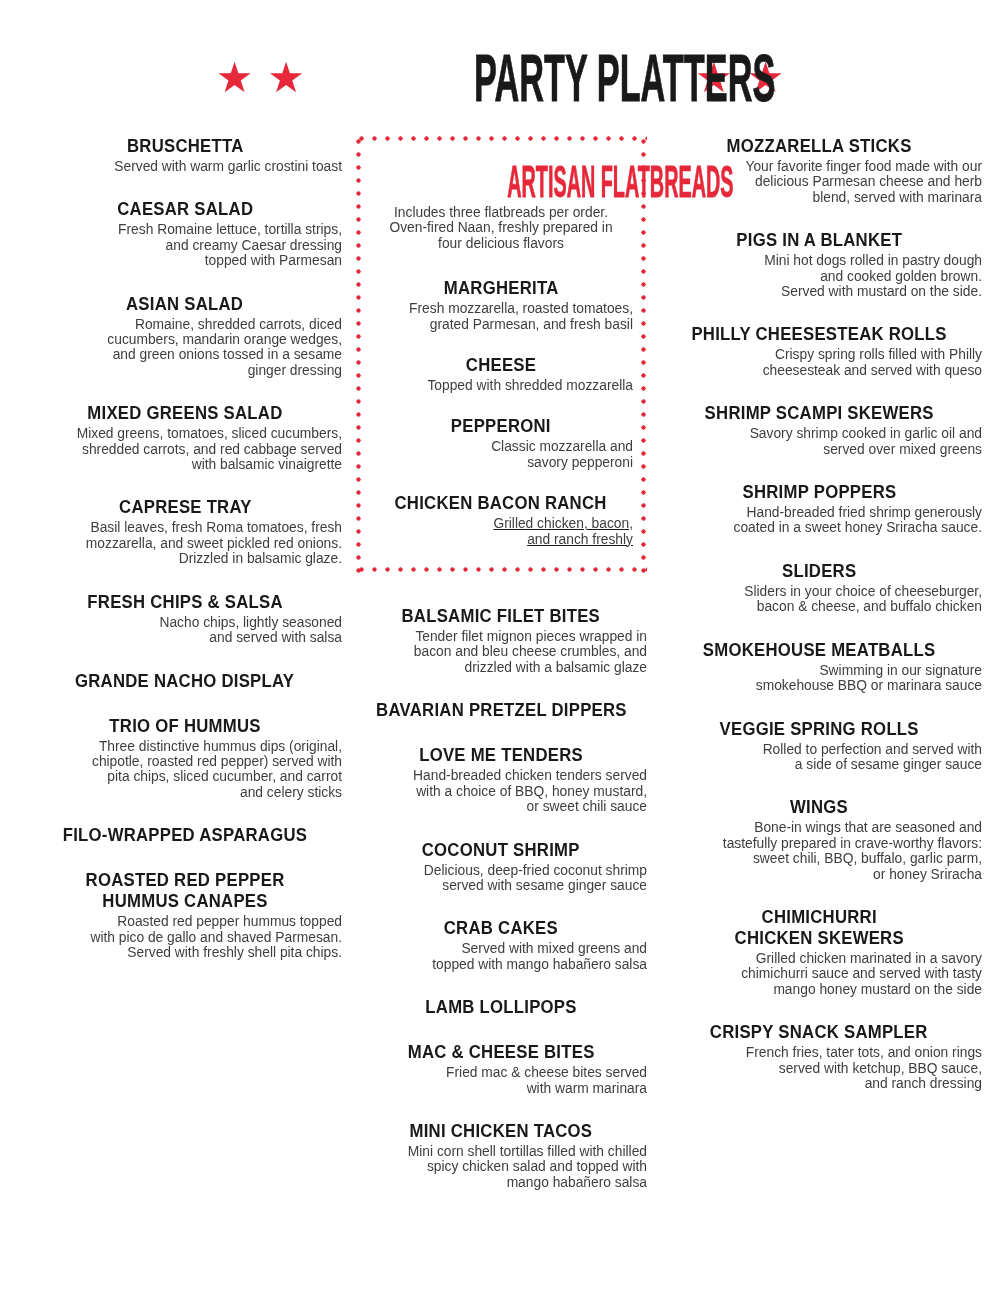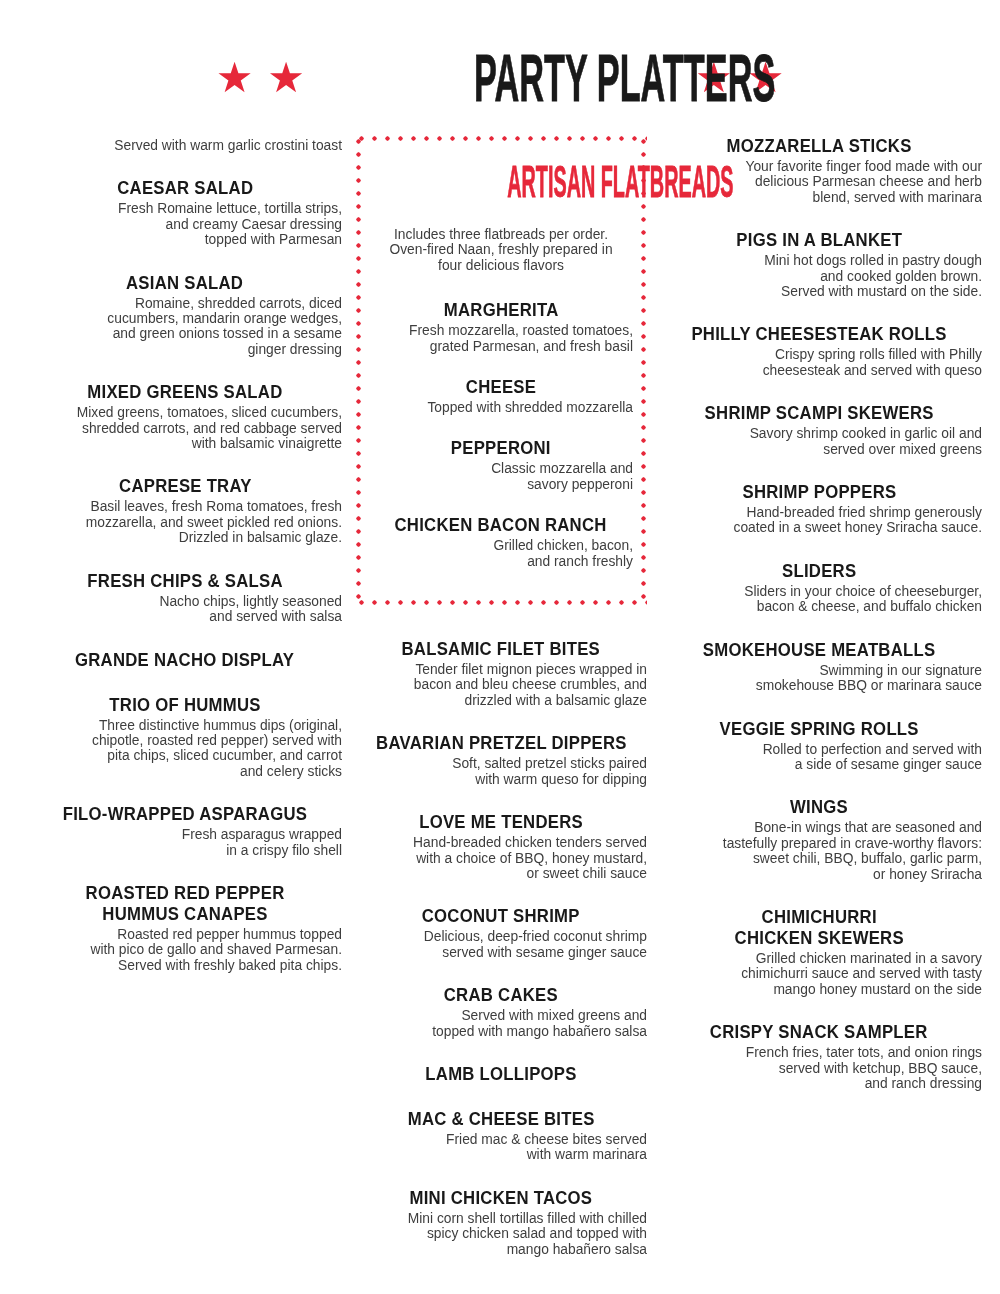--- a/index.html
+++ b/index.html
@@ -71,50 +71,51 @@
       radial-gradient(circle, var(--red) 1.9px, rgba(0,0,0,0) 2.4px),
       radial-gradient(circle, var(--red) 1.9px, rgba(0,0,0,0) 2.4px),
       radial-gradient(circle, var(--red) 1.9px, rgba(0,0,0,0) 2.4px);
     background-position:left top,left bottom,left top,right top;
     background-size:13px 7px,13px 7px,7px 13px,7px 13px;
     background-repeat:repeat-x,repeat-x,repeat-y,repeat-y;
   }
   .flatbread-title{
     font-weight:bold;font-size:44px;line-height:46px;
     color:var(--red);text-align:center;white-space:nowrap;
-    margin-bottom:22px;
+    margin-bottom:0;
   }
   .squeeze-lg{
     display:inline-block;white-space:pre;
     transform:scaleX(0.45);transform-origin:center;
     -webkit-text-stroke:0.8px currentColor;
   }
   .flatbread-intro{
     margin-bottom:26px;
     font-size:13.8px;line-height:15.4px;color:var(--body);
     white-space:pre-line;
   }
   .flatbread-box .item{margin-bottom:22px;}
-  .flatbread-box .item:last-child{margin-bottom:23px;}
+  .flatbread-box .item:last-child{margin-bottom:12px;text-decoration:underline;}
 </style>
 </head>
 <body>
 
 <div class="page">
 
   <div class="header">
     <span class="star">★</span>
     <span class="star">★</span>
     <h1 class="page-title"><span class="squeeze-xl">PARTY PLATTERS</span></h1>
     <span class="star">★</span>
     <span class="star">★</span>
   </div>
 
   <div class="col col-left">
     <div class="item">
+      <div class="item-title"><span class="t">BRUSCHETTA</span></div>
       <p class="item-desc">Served with warm garlic crostini toast</p>
     </div>
     <div class="item">
       <div class="item-title"><span class="t">CAESAR SALAD</span></div>
       <p class="item-desc">Fresh Romaine lettuce, tortilla strips,
 and creamy Caesar dressing
 topped with Parmesan</p>
     </div>
     <div class="item">
       <div class="item-title"><span class="t">ASIAN SALAD</span></div>
@@ -145,29 +146,27 @@
     </div>
     <div class="item">
       <div class="item-title"><span class="t">TRIO OF HUMMUS</span></div>
       <p class="item-desc">Three distinctive hummus dips (original,
 chipotle, roasted red pepper) served with
 pita chips, sliced cucumber, and carrot
 and celery sticks</p>
     </div>
     <div class="item">
       <div class="item-title"><span class="t">FILO-WRAPPED ASPARAGUS</span></div>
-      <p class="item-desc">Fresh asparagus wrapped
-in a crispy filo shell</p>
     </div>
     <div class="item">
       <div class="item-title"><span class="t">ROASTED RED PEPPER
 HUMMUS CANAPES</span></div>
       <p class="item-desc">Roasted red pepper hummus topped
 with pico de gallo and shaved Parmesan.
-Served with freshly baked pita chips.</p>
+Served with freshly shell pita chips.</p>
     </div>
   </div>
 
   <div class="col col-center">
     <div class="flatbread-box">
       <h2 class="flatbread-title"><span class="squeeze-lg">ARTISAN FLATBREADS</span></h2>
       <p class="flatbread-intro">Includes three flatbreads per order.
 Oven-fired Naan, freshly prepared in
 four delicious flavors</p>
       <div class="item">
@@ -192,22 +191,20 @@
     </div>
 
     <div class="item">
       <div class="item-title"><span class="t">BALSAMIC FILET BITES</span></div>
       <p class="item-desc">Tender filet mignon pieces wrapped in
 bacon and bleu cheese crumbles, and
 drizzled with a balsamic glaze</p>
     </div>
     <div class="item">
       <div class="item-title"><span class="t">BAVARIAN PRETZEL DIPPERS</span></div>
-      <p class="item-desc">Soft, salted pretzel sticks paired
-with warm queso for dipping</p>
     </div>
     <div class="item">
       <div class="item-title"><span class="t">LOVE ME TENDERS</span></div>
       <p class="item-desc">Hand-breaded chicken tenders served
 with a choice of BBQ, honey mustard,
 or sweet chili sauce</p>
     </div>
     <div class="item">
       <div class="item-title"><span class="t">COCONUT SHRIMP</span></div>
       <p class="item-desc">Delicious, deep-fried coconut shrimp

